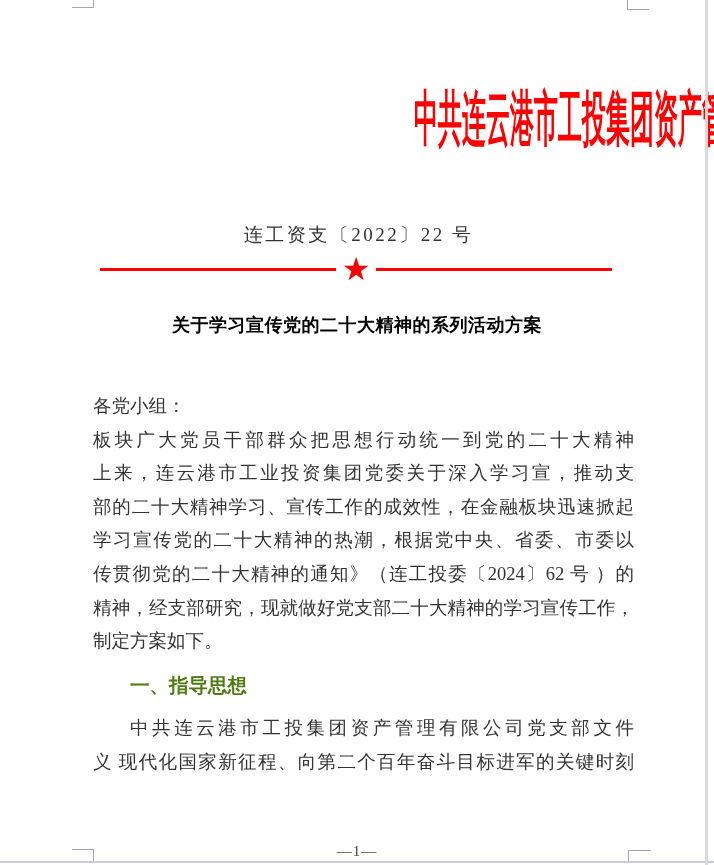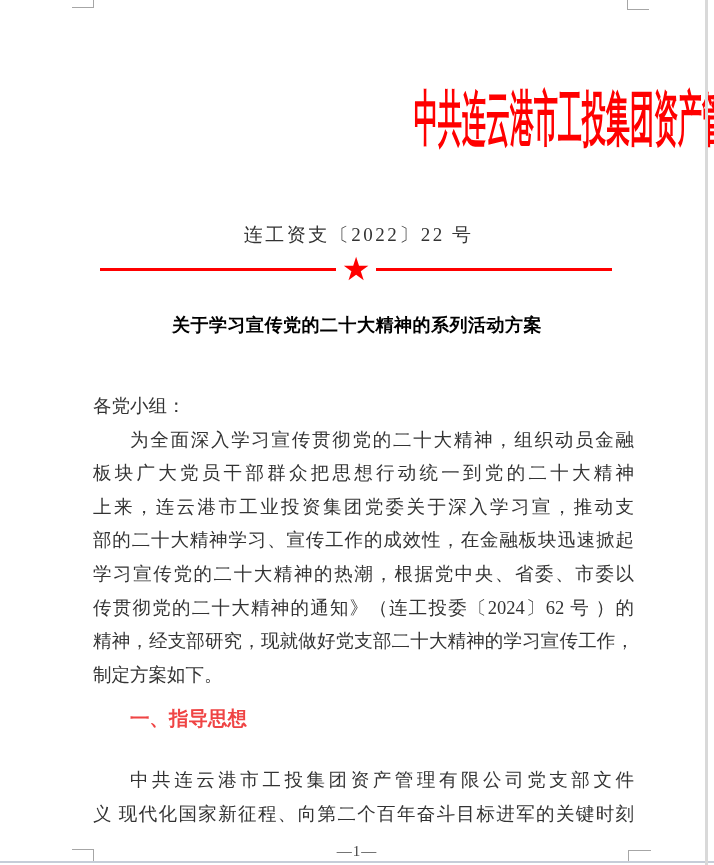--- a/index.html
+++ b/index.html
@@ -99,25 +99,25 @@
   .fill {
     white-space: normal;
     text-align: justify;
     text-align-last: justify;
   }
   .ind { text-indent: 37px; }
   .section-heading {
     height: 33.6px;
     line-height: 33.6px;
     margin-top: 10px;
-    margin-bottom: 28px;
+    margin-bottom: 10px;
     font-weight: bold;
     font-size: 19.5px;
     text-indent: 37px;
-    color: #ef4444;
+    color: #4d7c0f;
     font-family: "Liberation Sans", "DejaVu Sans", sans-serif;
   }
   .page-number {
     position: absolute;
     left: 0; right: 0;
     top: 843px;
     text-align: center;
     font-size: 15px;
     letter-spacing: 1px;
     color: #444444;
@@ -158,21 +158,20 @@
   <div class="divider">
     <div class="seg"></div>
     <div class="star">★</div>
     <div class="seg"></div>
   </div>
 
   <div class="doc-title">关于学习宣传党的二十大精神的系列活动方案</div>
 
   <div class="body">
     <div class="line">各党小组：</div>
-    <div class="line fill ind">为全面深入学习宣传贯彻党的二十大精神，组织动员金融</div>
     <div class="line fill">板块广大党员干部群众把思想行动统一到党的二十大精神</div>
     <div class="line fill">上来，连云港市工业投资集团党委关于深入学习宣，推动支</div>
     <div class="line fill">部的二十大精神学习、宣传工作的成效性，在金融板块迅速掀起</div>
     <div class="line fill">学习宣传党的二十大精神的热潮，根据党中央、省委、市委以</div>
     <div class="line fill">传贯彻党的二十大精神的通知》（连工投委〔2024〕62 号 ）的</div>
     <div class="line fill">精神，经支部研究，现就做好党支部二十大精神的学习宣传工作，</div>
     <div class="line">制定方案如下。</div>
     <div class="section-heading">一、指导思想</div>
     <div class="line fill ind">中共连云港市工投集团资产管理有限公司党支部文件</div>
     <div class="line fill">义 现代化国家新征程、向第二个百年奋斗目标进军的关键时刻</div>

